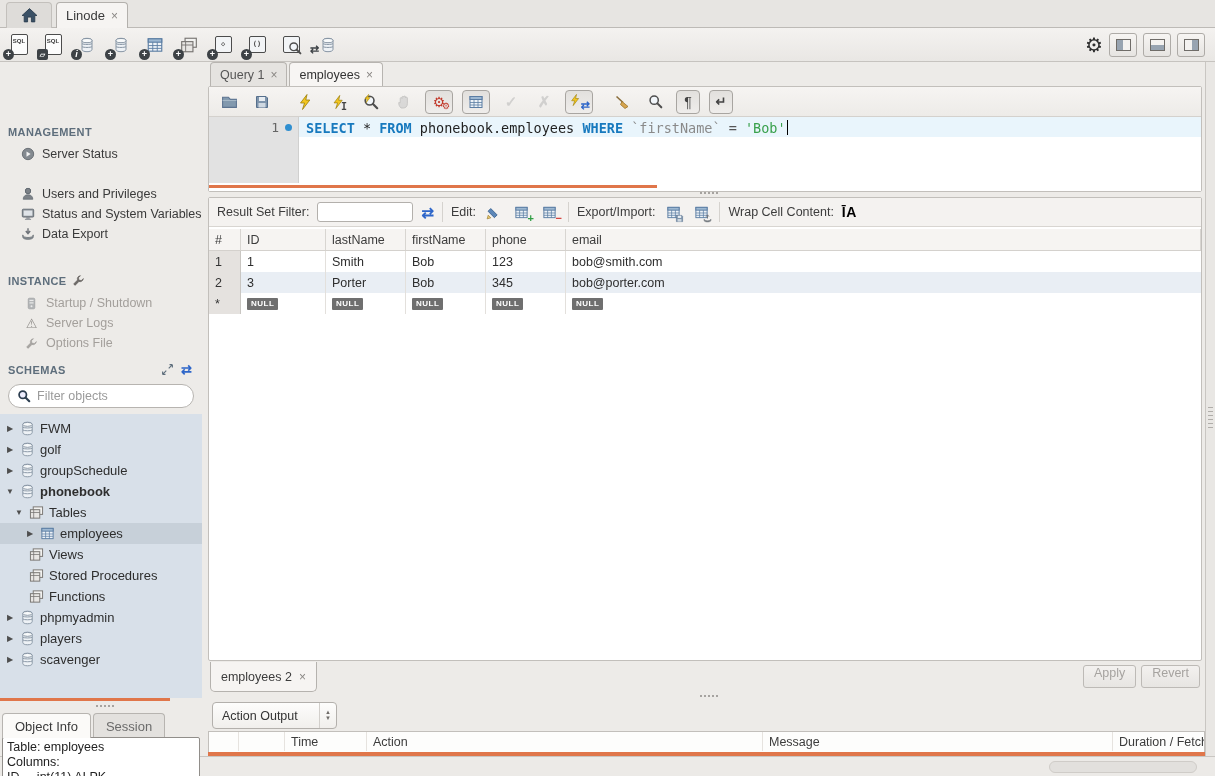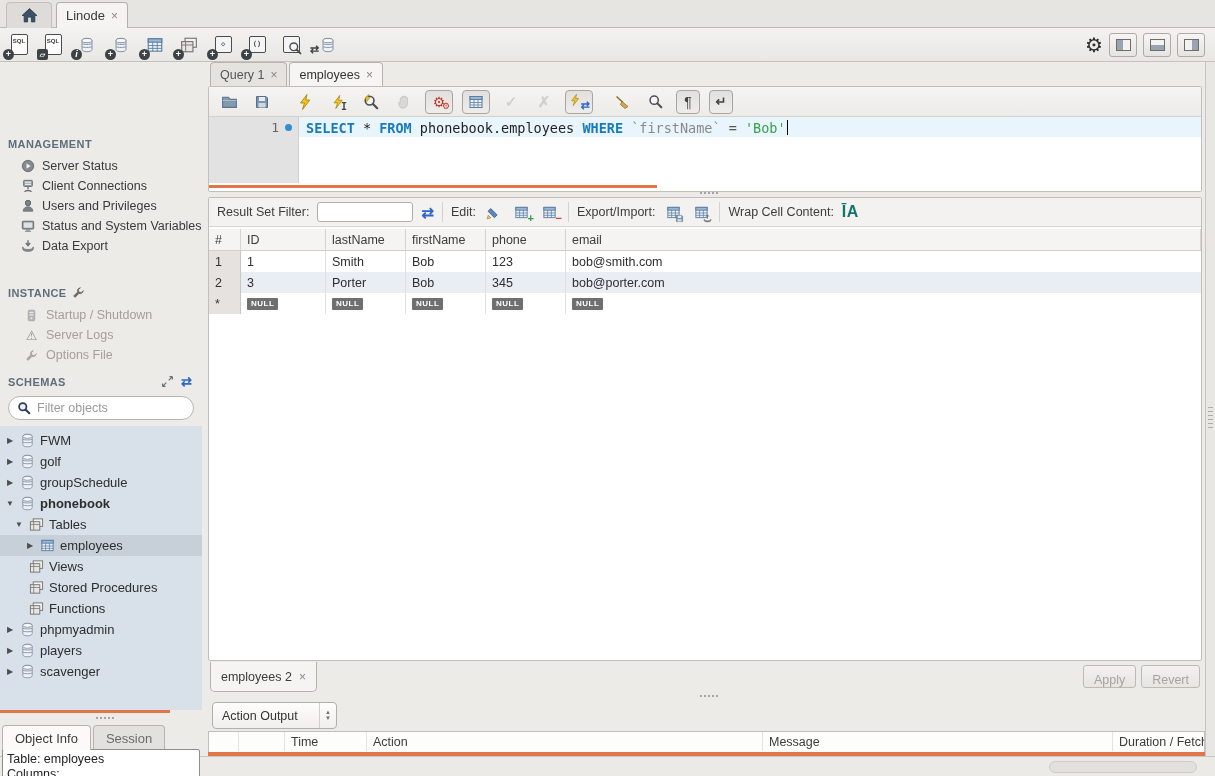--- a/index.html
+++ b/index.html
@@ -43,21 +43,21 @@
   .gear-round { font-size:20px; color:#2f2f2f; line-height:1; }
   .panel-btn { width:28px; height:24px; border:1px solid #aeaba7; border-radius:3px;
     background:linear-gradient(#f7f5f3,#e6e4e1); display:flex; align-items:center; justify-content:center; }
   .mini-pane { position:relative; width:15px; height:12px; border:1px solid #6f6c68; background:#f4f2f0; }
   .mini-fill { position:absolute; background:#98a4b1; }
   .mf-left  { left:0; top:0; bottom:0; width:6px; }
   .mf-bott  { left:0; right:0; bottom:0; height:5px; }
   .mf-right { right:0; top:0; bottom:0; width:6px; }
 
   
-  .sidebar { position:absolute; left:0; top:74px; width:202px; height:694px; background:#edebe8; }
+  .sidebar { position:absolute; left:0; top:62px; width:202px; height:694px; background:#edebe8; }
   .sec-title { font:bold 11px "Liberation Sans",sans-serif; letter-spacing:.4px; color:#5e6e7c;
     padding:0 0 0 8px; display:flex; align-items:center; gap:5px; }
   .side-item { position:absolute; left:0; width:202px; height:20px; display:flex; align-items:center; gap:7px;
     padding-left:20px; font-size:12.5px; color:#3a3a3a; white-space:nowrap; overflow:hidden; }
   .side-item.dis { color:#a39f9b;padding-left:24px; }
   .sico { width:15px; height:15px; flex:0 0 15px; display:flex; align-items:center; justify-content:center; }
 
   .schemas-head { position:absolute; left:0; top:301px; width:202px; display:flex; align-items:center; }
   .schemas-icons { margin-left:auto; display:flex; gap:7px; padding-right:10px; align-items:center; }
   .refresh-glyph { color:#2e66c9; font-weight:bold; font-size:13px; line-height:1; }
@@ -124,42 +124,42 @@
   .rs-toolbar { position:absolute; left:0; top:0; right:0; height:29px; background:#f4f2f0;
     border-bottom:1px solid #d8d5d1; display:flex; align-items:center; padding:0 8px; gap:8px;
     font-size:12.5px; color:#3c3c3c; }
   .rs-input { width:96px; height:20px; border:1px solid #b3b0ac; border-radius:3px; background:#fff;
     font:12px "Liberation Sans",sans-serif; padding:0 4px; outline:none; }
   .vdiv { width:1px; height:20px; background:#d5d2ce; }
   .ticon { position:relative; width:20px; height:20px; display:flex; align-items:center; justify-content:center; }
   .mini-badge { position:absolute; right:-2px; bottom:-2px; font:bold 11px/11px "Liberation Sans",sans-serif; }
   .mini-badge.green { color:#2f9e44; }
   .mini-badge.red { color:#d43f3a; }
-  .wrapcell { font-size:16px; font-weight:bold; color:#0f766e; letter-spacing:.5px; }
+  .wrapcell { font-size:14px; font-weight:bold; color:#000000; letter-spacing:.5px; }
 
   .grid { position:absolute; left:0; top:31px; right:0; }
   .g-row { display:flex; height:21px; align-items:stretch; }
   .g-head { height:22px; background:#f6f4f2; border-bottom:1px solid #d4d1cd; }
   .g-cell { display:flex; align-items:center; padding:0 6px; font-size:12.5px; color:#2e2e2e;
     border-right:1px solid #e3e0dc; overflow:hidden; white-space:nowrap; }
   .g-head .g-cell { color:#3c3c3c; border-right:1px solid #d8d5d1; }
   .gc0 { width:32px; justify-content:flex-start; }
   .gc1 { width:85px; } .gc2 { width:80px; } .gc3 { width:80px; } .gc4 { width:80px; }
   .gc5 { flex:1; border-right:none; }
   .rowhdr { background:#e5e2df; border-right:1px solid #c9c6c2; color:#333; }
   .g-row.alt { background:#e9eef4; }
   .null-badge { display:inline-block; background:#6f6f6f; color:#fff; font:bold 8px/10px "Liberation Sans",sans-serif;
     padding:1px 4px; border-radius:1px; letter-spacing:.5px; }
 
   .foot-bar { position:absolute; left:208px; top:662px; width:994px; height:32px; }
   .foot-tab { position:absolute; left:2px; top:0; height:30px; padding:0 10px; display:flex; align-items:center; gap:7px;
     background:#f6f4f2; border:1px solid #b5b2ae; border-top:none; border-radius:0 0 5px 5px; font-size:12.5px; color:#3c3c3c; }
   .foot-btns { position:absolute; right:2px; top:3px; display:flex; gap:5px; }
   .fbtn { height:23px; padding:0 10px; border:1px solid #bdbab6; border-radius:3px;
-    background:linear-gradient(#f3f1ef,#e7e5e2); color:#a6a3a0; font-size:12.5px; display:flex; align-items:flex-end; }
+    background:linear-gradient(#f3f1ef,#e7e5e2); color:#a6a3a0; font-size:12.5px; display:flex; align-items:flex-start; }
 
   .output-select { position:absolute; left:212px; top:702px; width:125px; height:27px; background:linear-gradient(#fdfdfc,#f1efec);
     border:1px solid #b3b0ac; border-radius:4px; display:flex; align-items:center; font-size:12.5px; color:#333; }
   .output-select .lbl { padding-left:9px; flex:1; }
   .spin { width:17px; border-left:1px solid #d2cfcb; height:100%; display:flex; flex-direction:column;
     align-items:center; justify-content:center; gap:1px; }
   .spin span { font-size:6px; color:#6e6b68; line-height:5px; }
 
   .output-table { position:absolute; left:208px; top:731px; width:997px; height:25px; background:#fdfdfc;
     border:1px solid #c2bfbb; border-bottom:none; }
@@ -369,28 +369,20 @@
     <span>MANAGEMENT</span>
   </div>
 
   <div class="side-item" style="top:82px">
     <span class="sico">
         <svg width="14" height="14" viewBox="0 0 16 16">
           <use href="#sym-play"></use>
         </svg>
       </span>
     <span>Server Status</span>
-  </div>
-  <div class="side-item" style="top:102px">
-    <span class="sico">
-        <svg width="14" height="14" viewBox="0 0 16 16">
-          <use href="#sym-conn"></use>
-        </svg>
-      </span>
-    <span>Client Connections</span>
   </div>
   <div class="side-item" style="top:122px">
     <span class="sico">
         <svg width="14" height="14" viewBox="0 0 16 16">
           <use href="#sym-person"></use>
         </svg>
       </span>
     <span>Users and Privileges</span>
   </div>
   <div class="side-item" style="top:142px">

